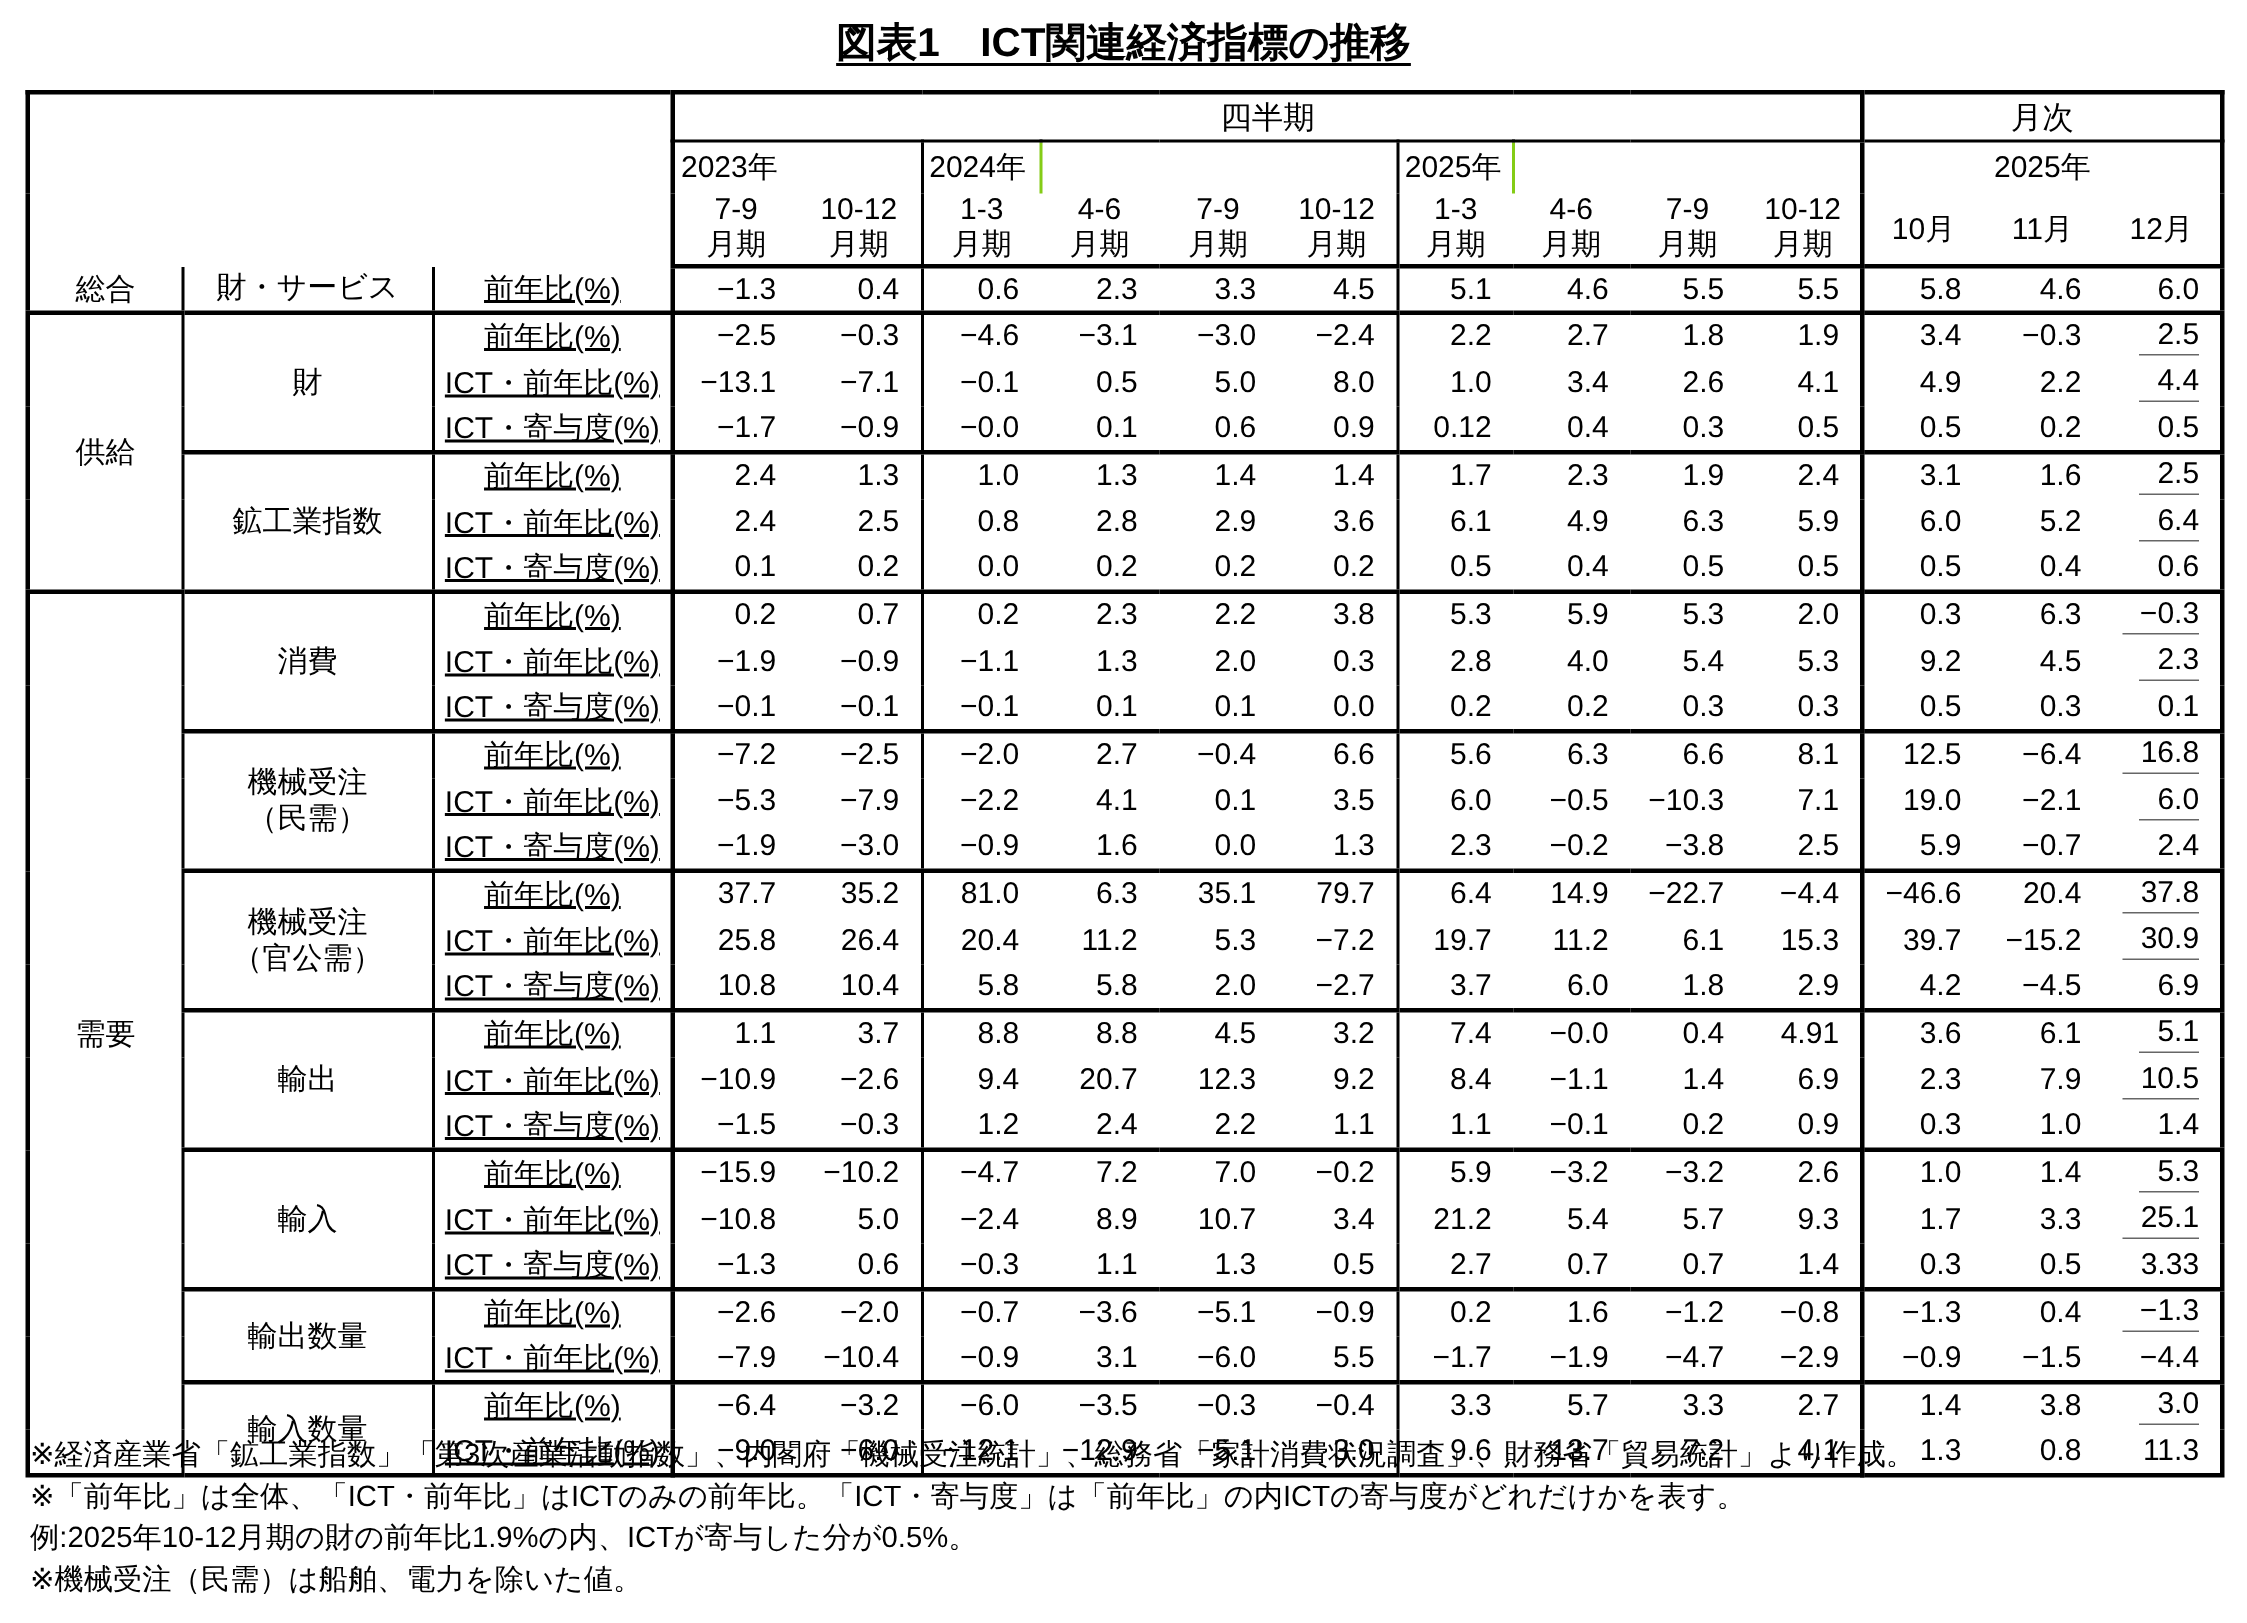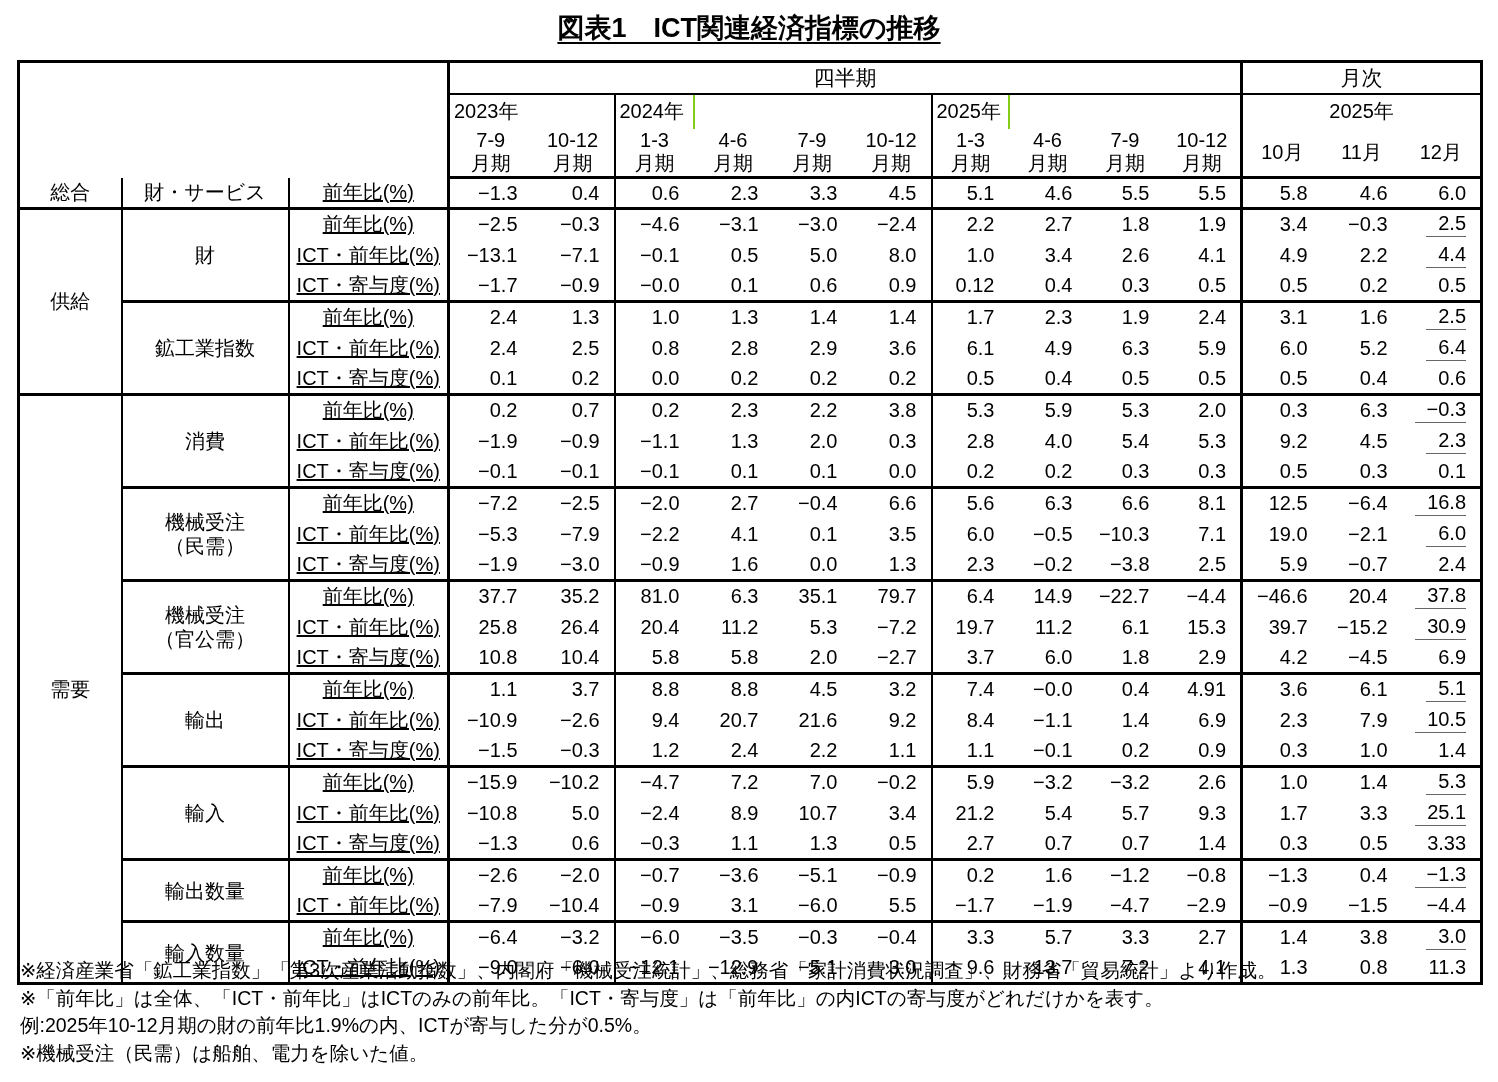--- a/index.html
+++ b/index.html
@@ -408,21 +408,21 @@
           <td class="num">3.6</td>
           <td class="num">6.1</td>
           <td class="num"><span class="ul">5.1</span></td>
         </tr>
         <tr class="dr">
           <td class="met">ICT・前年比(%)</td>
           <td class="num">−10.9</td>
           <td class="num gr2">−2.6</td>
           <td class="num">9.4</td>
           <td class="num">20.7</td>
-          <td class="num">21.6</td>
+          <td class="num">12.3</td>
           <td class="num gr2">9.2</td>
           <td class="num">8.4</td>
           <td class="num">−1.1</td>
           <td class="num">1.4</td>
           <td class="num gr3">6.9</td>
           <td class="num">2.3</td>
           <td class="num">7.9</td>
           <td class="num"><span class="ul">10.5</span></td>
         </tr>
         <tr class="dr">

